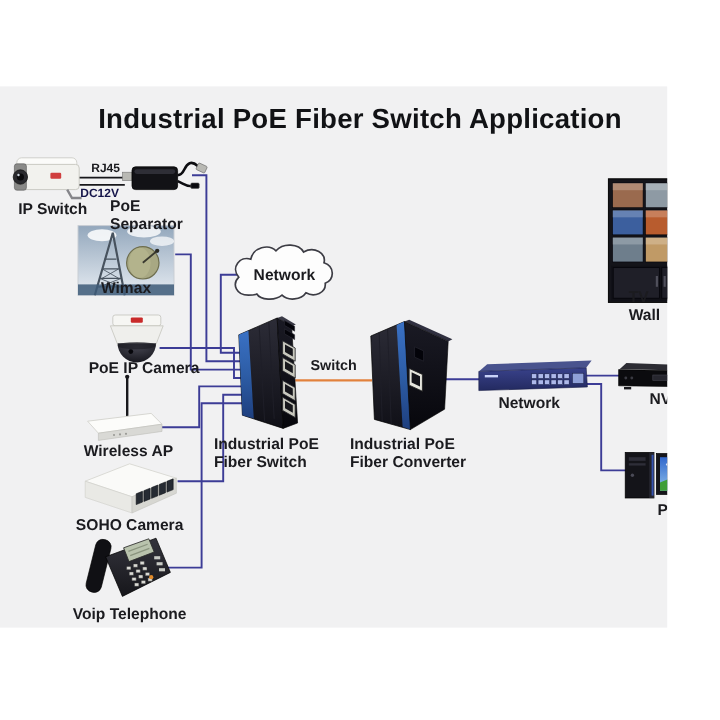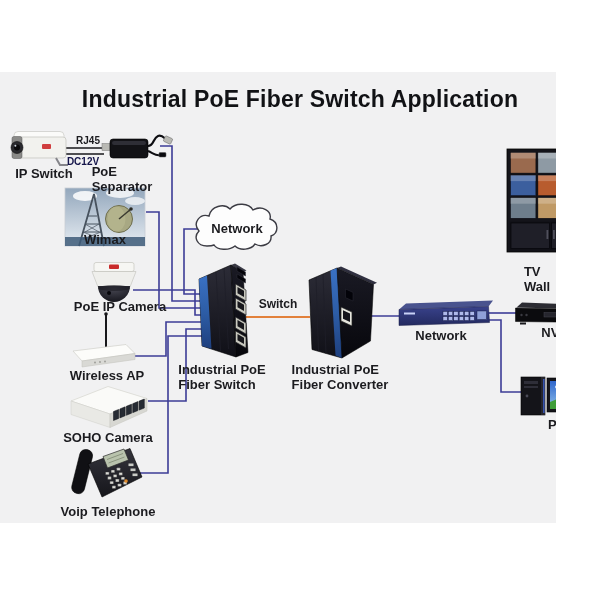--- a/index.html
+++ b/index.html
@@ -313,15 +313,15 @@
   <div class="lbl net" style="left:237px;top:221px">Network</div>
   <div class="lbl mid" style="left:278px;top:298px">Switch</div>
 
   <div class="lbl" style="left:222px;top:362px">Industrial PoE
 Fiber Switch</div>
   <div class="lbl" style="left:340px;top:362px">Industrial PoE
 Fiber Converter</div>
 
   <div class="lbl" style="left:441px;top:328px">Network</div>
   <div class="lbl" style="left:555px;top:325px">NVR</div>
-  <div class="lbl" style="left:537px;top:264px">TV Wall</div>
+  <div class="lbl" style="left:537px;top:240px">TV Wall</div>
   <div class="lbl" style="left:557px;top:417px">PC</div>
 </div>
 
 </body></html>

